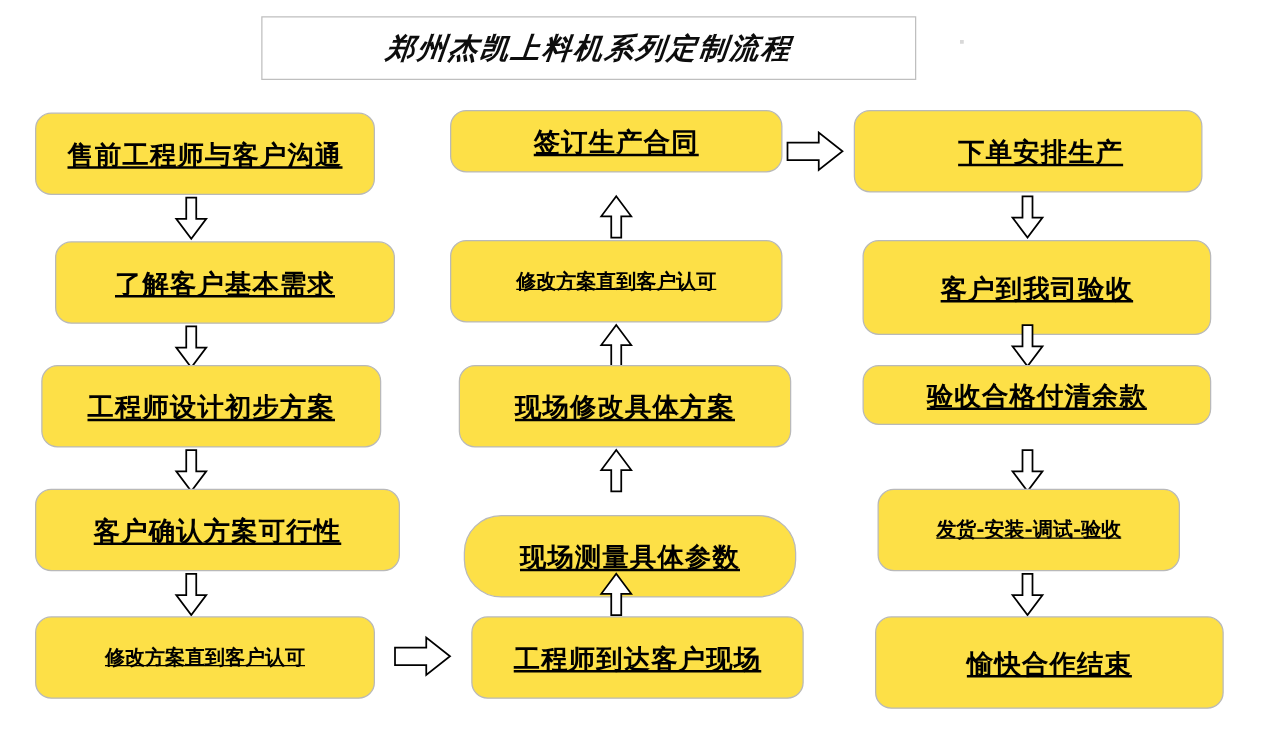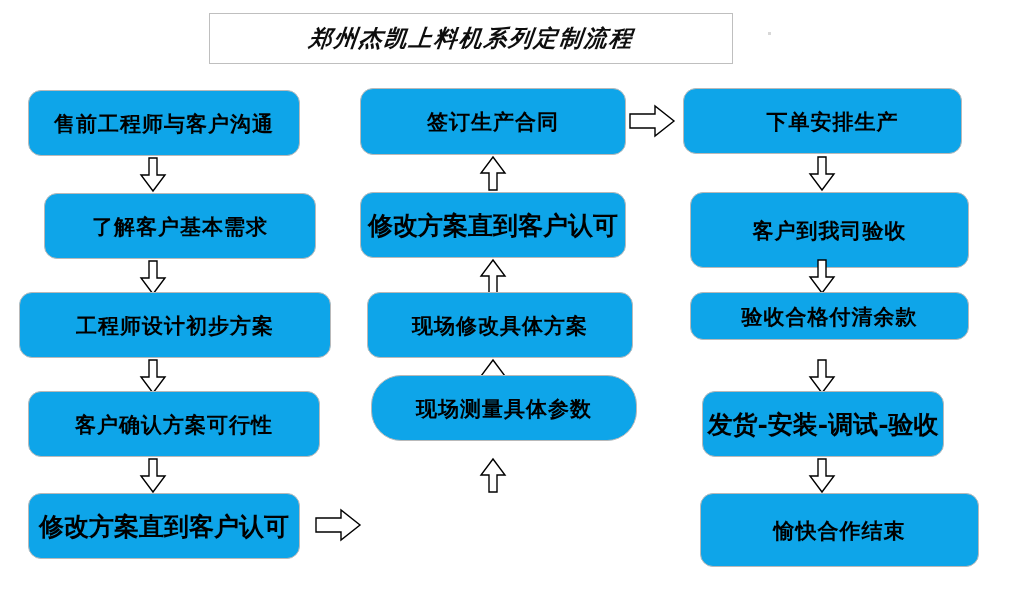--- a/index.html
+++ b/index.html
@@ -39,38 +39,39 @@
     color: #0d0d0d;
     white-space: nowrap;
     transform: skewX(-6deg);
   }
 
   
   .node {
     position: absolute;
     border: 1px solid #b9b9b9;
     border-radius: 13px;
-    background: #0ea5e9;
+    background: #fde047;
     display: flex;
     align-items: center;
     justify-content: center;
     box-sizing: border-box;
+    text-decoration: underline;
   }
   .node-label {
     font-family: "DejaVu Serif", "Liberation Serif", serif;
     font-size: 21px;
     font-weight: bold;
     color: #000000;
     letter-spacing: 1px;
     white-space: nowrap;
     line-height: 1;
   }
   .node-label.wide {
     letter-spacing: 0px;
-    font-size: 25px;
+    font-size: 16px;
   }
 
   
   .arrow {
     position: absolute;
   }
   .arrow svg {
     display: block;
     overflow: visible;
   }
@@ -112,21 +113,21 @@
   <div class="node" style="left:28px; top:193px; width:272px; height:66px;margin-left:16px;">
     <span class="node-label">了解客户基本需求</span>
   </div>
 
   <div class="arrow" style="left:139px; top:261px;">
     <svg width="28" height="34" viewBox="0 0 28 34">
       <polygon points="10,0 18,0 18,17 26,17 14,33 2,17 10,17"></polygon>
     </svg>
   </div>
 
-  <div class="node" style="left:19px; top:292px; width:312px; height:66px;">
+  <div class="node" style="left:33px; top:292px; width:272px; height:66px;">
     <span class="node-label">工程师设计初步方案</span>
   </div>
 
   <div class="arrow" style="left:139px; top:360px;">
     <svg width="28" height="34" viewBox="0 0 28 34">
       <polygon points="10,0 18,0 18,17 26,17 14,33 2,17 10,17"></polygon>
     </svg>
   </div>
 
   <div class="node" style="left:28px; top:391px; width:292px; height:66px;">
@@ -142,21 +143,21 @@
   <div class="node" style="left:28px; top:493px; width:272px; height:66px;">
     <span class="node-label wide">修改方案直到客户认可</span>
   </div>
 
   <div class="arrow" style="left:316px; top:508px;">
     <svg width="46" height="34" viewBox="0 0 46 34">
       <polygon points="0,10 25,10 25,2 44,17 25,32 25,24 0,24"></polygon>
     </svg>
   </div>
 
-  <div class="node" style="left:360px; top:88px; width:266px; height:67px;">
+  <div class="node" style="left:360px; top:88px; width:266px; height:50px;">
     <span class="node-label">签订生产合同</span>
   </div>
 
   <div class="arrow" style="left:479px; top:157px;">
     <svg width="28" height="34" viewBox="0 0 28 34">
       <polygon points="14,0 26,16 18,16 18,33 10,33 10,16 2,16"></polygon>
     </svg>
   </div>
 
   <div class="node" style="left:360px; top:192px; width:266px; height:66px;">
@@ -172,30 +173,33 @@
   <div class="node" style="left:367px; top:292px; width:266px; height:66px;">
     <span class="node-label">现场修改具体方案</span>
   </div>
 
   <div class="arrow" style="left:479px; top:360px;">
     <svg width="28" height="34" viewBox="0 0 28 34">
       <polygon points="14,0 26,16 18,16 18,33 10,33 10,16 2,16"></polygon>
     </svg>
   </div>
 
-  <div class="node" style="left:371px; top:375px; width:266px; height:66px;border-radius:30px;">
+  <div class="node" style="left:371px; top:412px; width:266px; height:66px;border-radius:30px;">
     <span class="node-label">现场测量具体参数</span>
   </div>
 
   <div class="arrow" style="left:479px; top:459px;">
     <svg width="28" height="34" viewBox="0 0 28 34">
       <polygon points="14,0 26,16 18,16 18,33 10,33 10,16 2,16"></polygon>
     </svg>
   </div>
 
+  <div class="node" style="left:377px; top:493px; width:266px; height:66px;">
+    <span class="node-label">工程师到达客户现场</span>
+  </div>
 
   <div class="arrow" style="left:630px; top:104px;">
     <svg width="46" height="34" viewBox="0 0 46 34">
       <polygon points="0,10 25,10 25,2 44,17 25,32 25,24 0,24"></polygon>
     </svg>
   </div>
 
   <div class="node" style="left:683px; top:88px; width:279px; height:66px;padding-left:20px;">
     <span class="node-label">下单安排生产</span>
   </div>

